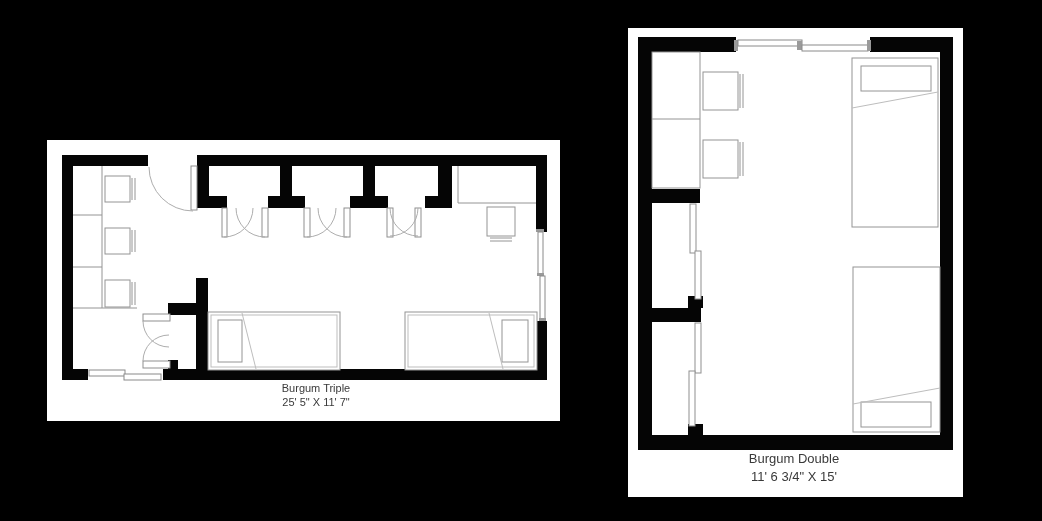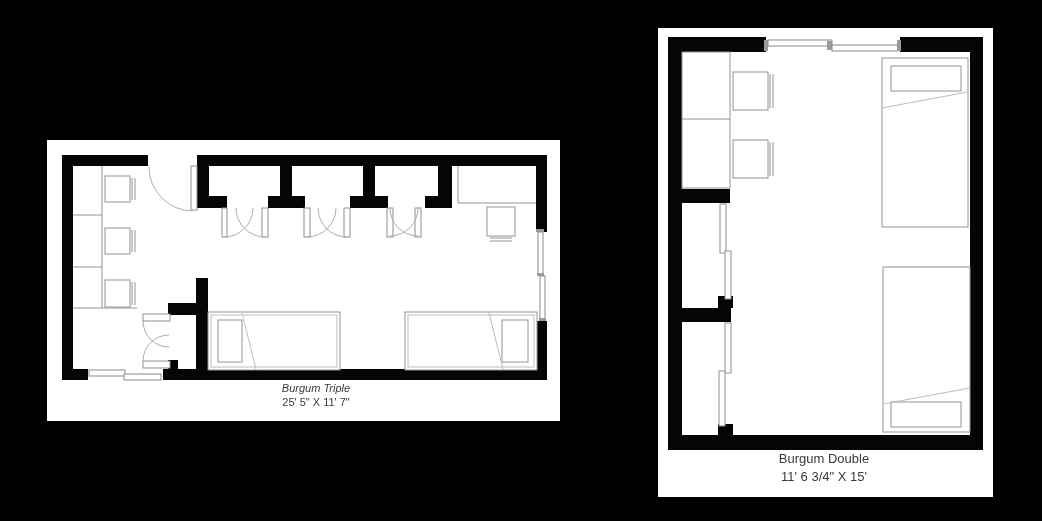--- a/index.html
+++ b/index.html
@@ -15,31 +15,31 @@
     position: relative;
     width: 1042px;
     height: 521px;
     background: #000000;
   }
   .panel {
     position: absolute;
     background: #ffffff;
   }
   .panel-triple { left: 47px; top: 140px; width: 513px; height: 281px; }
-  .panel-double { left: 658px; top: 28px; width: 335px; height: 469px; }
+  .panel-double { left: 628px; top: 28px; width: 335px; height: 469px; }
   .plan-svg { position: absolute; left: 0; top: 0; }
   .caption {
     position: absolute;
     transform: translateX(-50%);
     text-align: center;
     color: #3a3a3a;
     white-space: nowrap;
     line-height: 1;
   }
-  .caption-title-triple { left: 269px; top: 243px; font-size: 11px; font-style: italic; }
+  .caption-title-triple { left: 269px; top: 243px; font-size: 11px; }
   .caption-dims-triple  { left: 269px; top: 257px; font-size: 11px; }
   .caption-title-double { left: 166px; top: 424px; font-size: 13px; }
   .caption-dims-double  { left: 166px; top: 442px; font-size: 13px; }
 
   
   .wall { fill: #050505; stroke: none; }
   .leaf { fill: #ffffff; stroke: #8f8f8f; stroke-width: 1; }
   .arc  { fill: none; stroke: #adadad; stroke-width: 1; }
   .furn { fill: none; stroke: #949494; stroke-width: 1; }
   .furn-light { fill: none; stroke: #bdbdbd; stroke-width: 1; }

